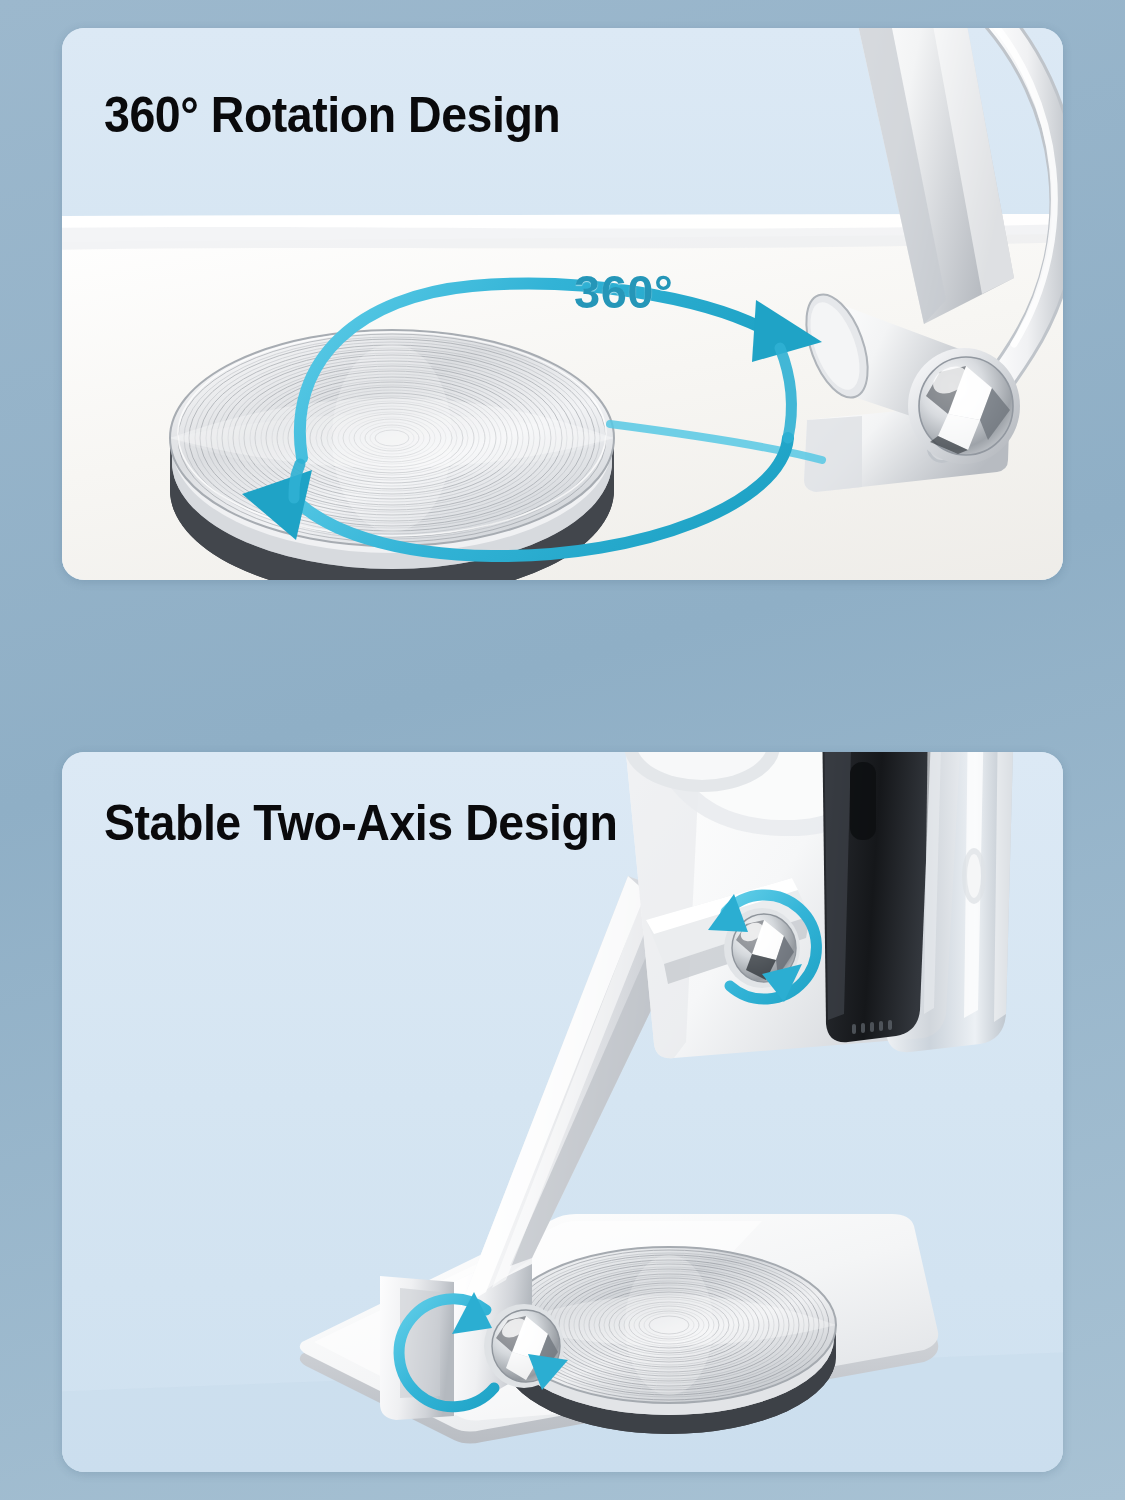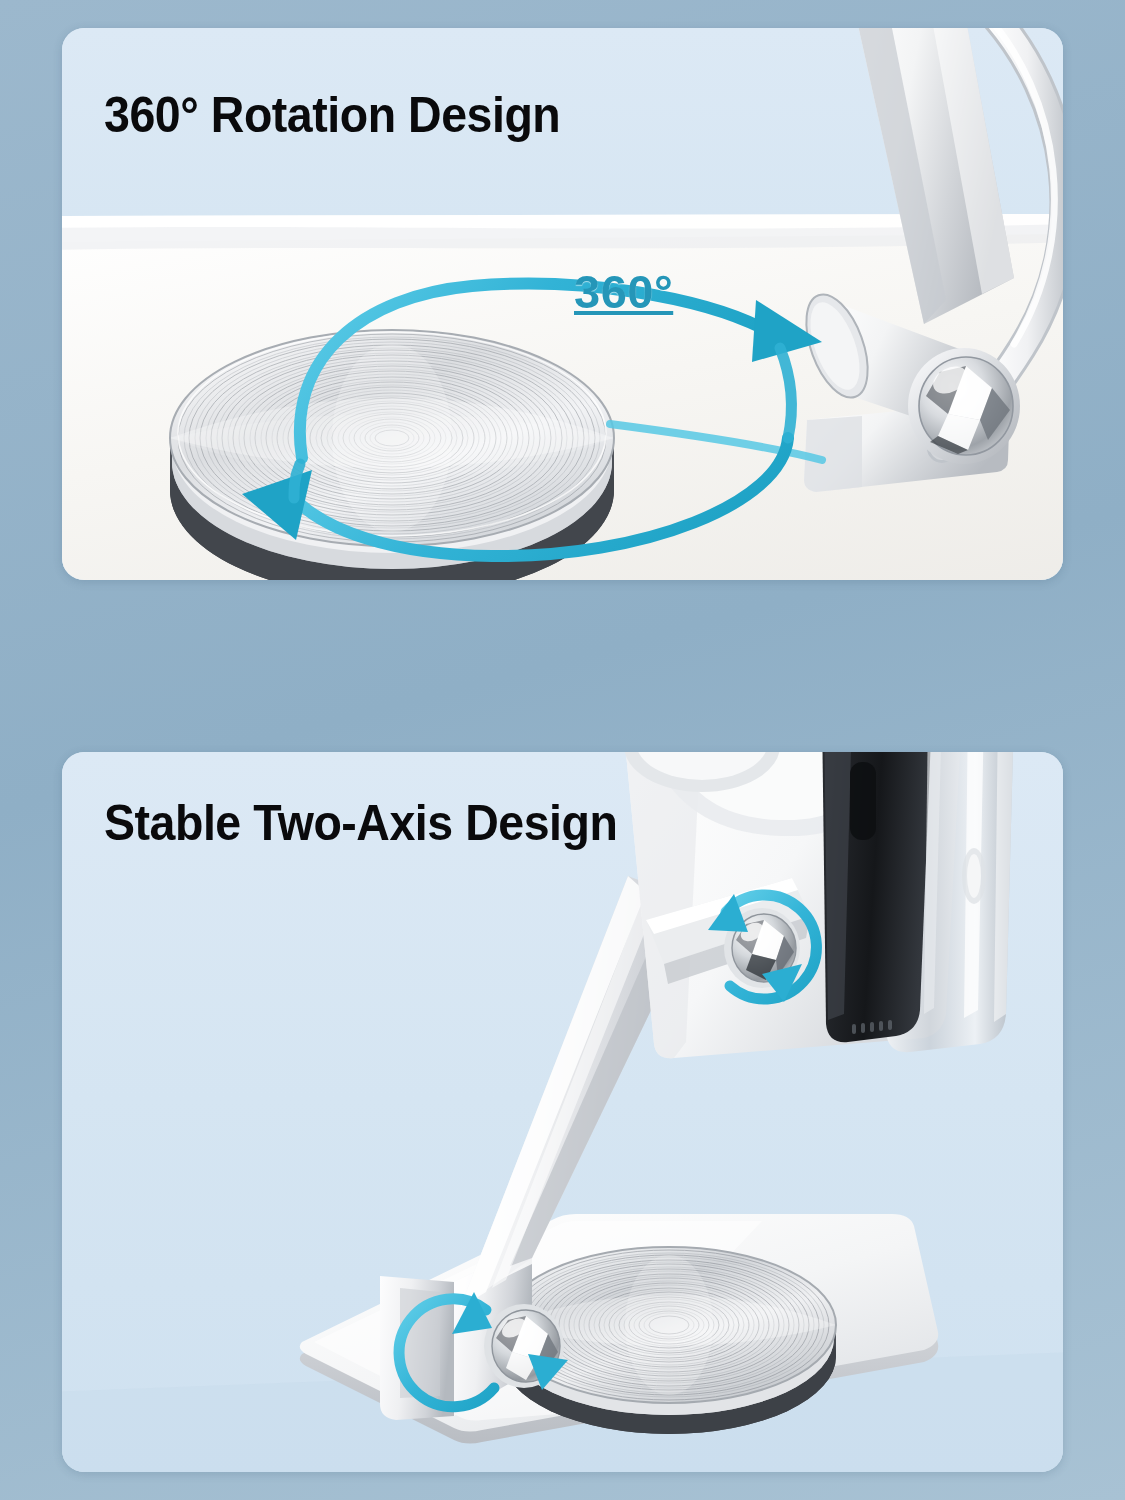--- a/index.html
+++ b/index.html
@@ -63,21 +63,20 @@
     font-weight: 700;
     font-family: "Liberation Sans", sans-serif;
     white-space: nowrap;
     letter-spacing: 0.5px;
   }
   #label-360 {
     left: 512px; top: 236px;
     font-size: 47px;
     color: #2596B8;
     text-shadow: 0 1px 1px rgba(255,255,255,0.6);
-    text-decoration: underline;
   }
 
   
   .scene {
     position: absolute;
     inset: 0;
     z-index: 10;
   }
   .scene.over { z-index: 30; }
 </style>

